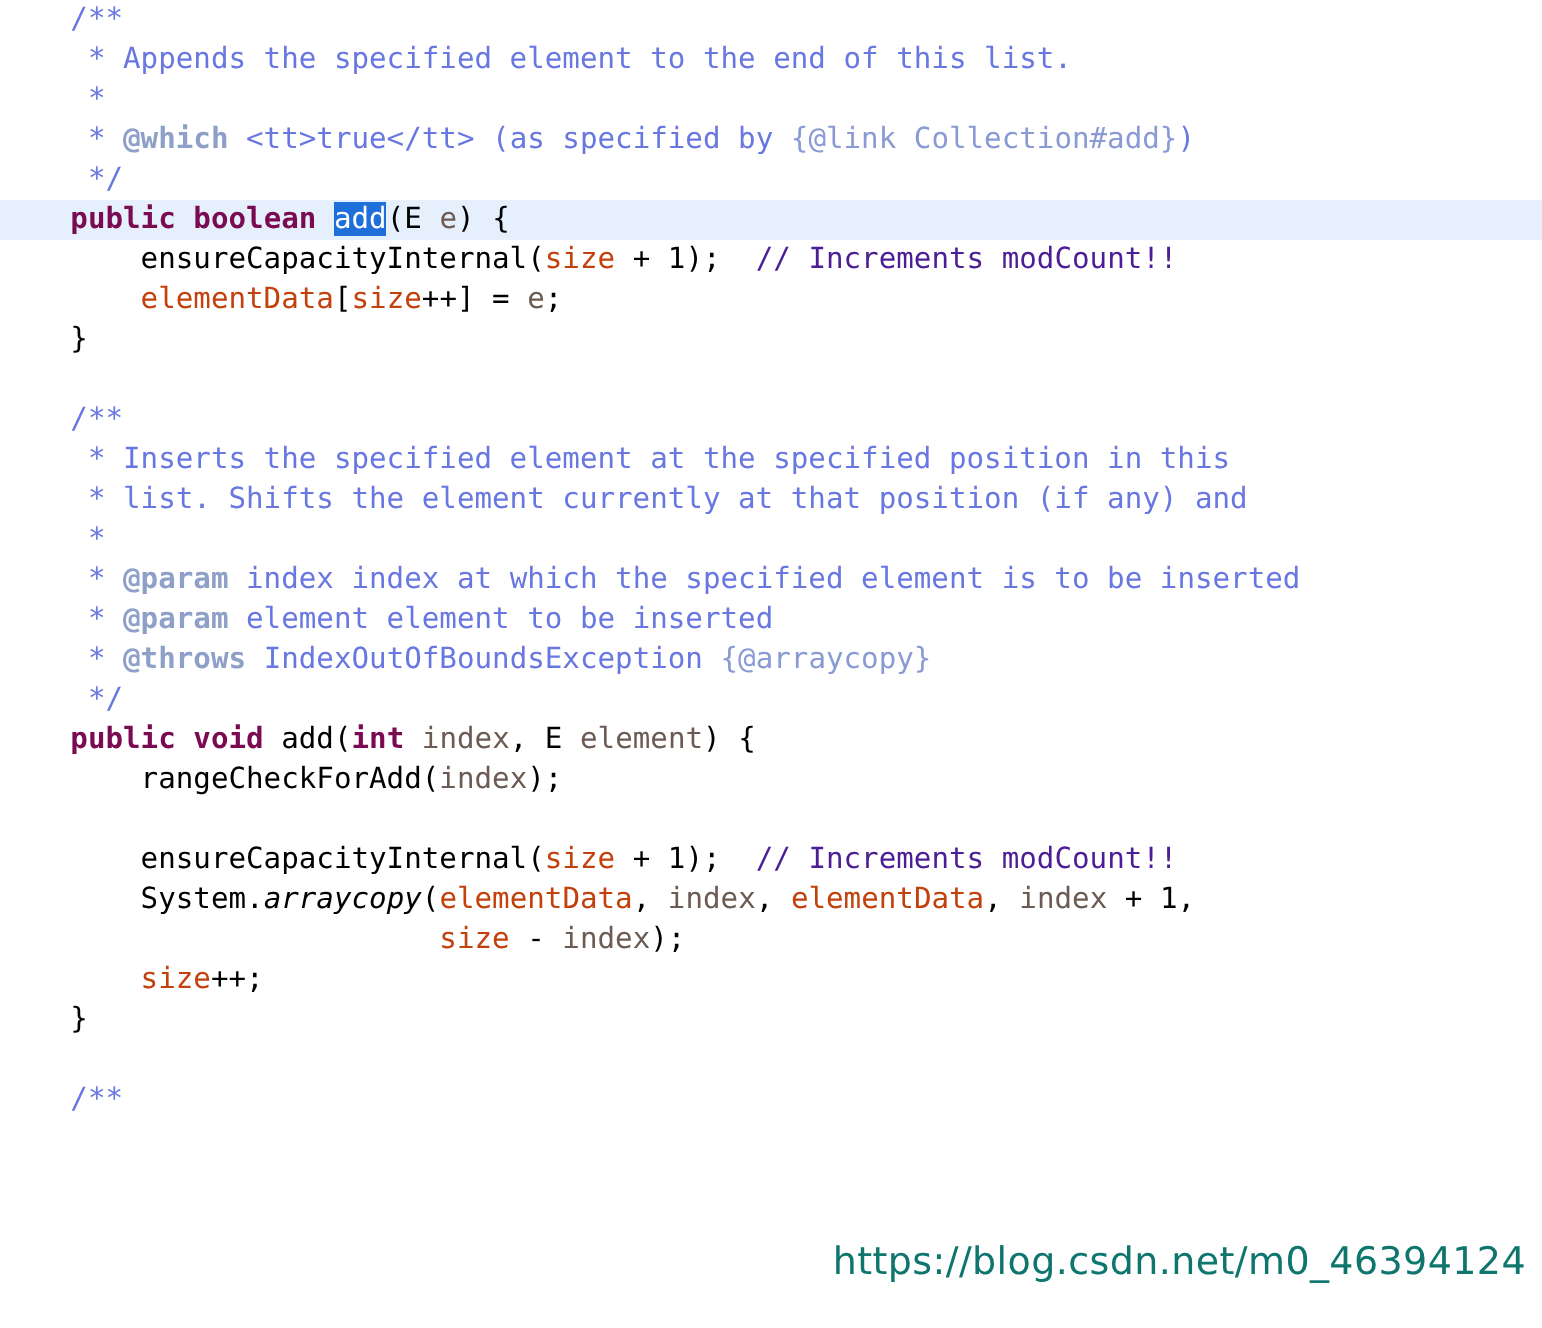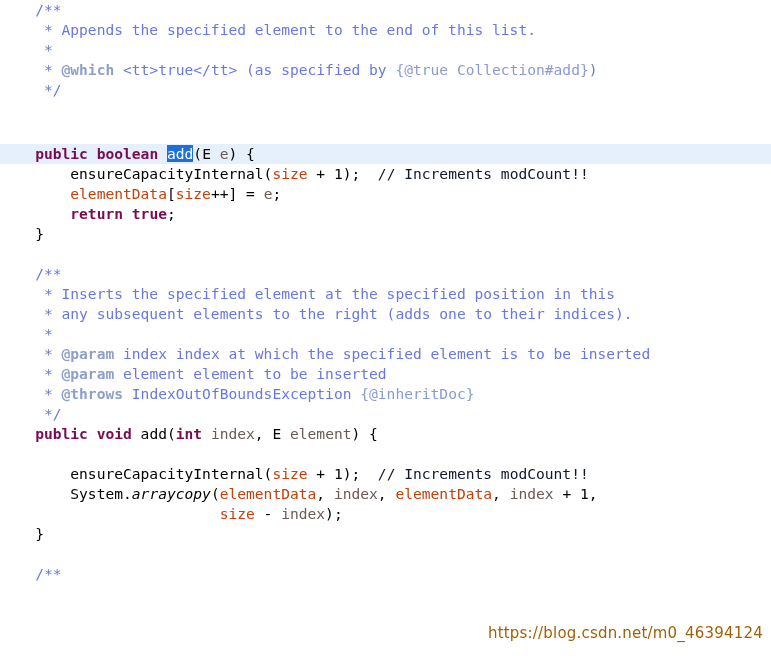--- a/index.html
+++ b/index.html
@@ -32,43 +32,42 @@
     height: 20px;
     line-height: 20px;
     font-size: 14.6px;
     white-space: pre;
     padding-left: 0;
     letter-spacing: 0px;
     color: #000000;
   }
   .line.current {
     background: #e6effc;
-    margin-top: 44px;
   }
   .ind {
     display: inline-block;
   }
   
   .kw   { color: #7a0b52; font-weight: bold; }
   .doc  { color: #6878e0; }
   .doct { color: #8ea0c8; font-weight: bold; }
   .doclink { color: #8a9ad4; }
-  .cmt  { color: #0f172a; }
+  .cmt  { color: #4c1d95; }
   .fld  { color: #c2410c; }
   .loc  { color: #6b5b53; }
   .plain { color: #000000; }
   .ital { font-style: italic; color: #000000; }
   .sel  { background: #1e6fd9; color: #ffffff; }
   .watermark {
     position: absolute;
     right: 8px;
     bottom: 22px;
     font-family: "DejaVu Sans", "Liberation Sans", sans-serif;
-    font-size: 15px;
-    color: #a16207;
+    font-size: 19px;
+    color: #0f766e;
     letter-spacing: 0.2px;
     pointer-events: none;
     user-select: none;
     white-space: nowrap;
   }
   .fade-bottom {
     position: absolute;
     left: 0;
     bottom: 0;
     width: 771px;
@@ -78,40 +77,41 @@
   }
 </style>
 </head>
 <body>
 
 <div id="editor">
   <div class="code-area">
       <div class="line"><span class="ind">    </span><span class="doc">/**</span></div>
       <div class="line"><span class="ind">     </span><span class="doc">* Appends the specified element to the end of this list.</span></div>
       <div class="line"><span class="ind">     </span><span class="doc">*</span></div>
-      <div class="line"><span class="ind">     </span><span class="doc">* </span><span class="doct">@which</span><span class="doc"> &lt;tt&gt;true&lt;/tt&gt; (as specified by </span><span class="doclink">{@true Collection#add}</span><span class="doc">)</span></div>
+      <div class="line"><span class="ind">     </span><span class="doc">* </span><span class="doct">@which</span><span class="doc"> &lt;tt&gt;true&lt;/tt&gt; (as specified by </span><span class="doclink">{@link Collection#add}</span><span class="doc">)</span></div>
       <div class="line"><span class="ind">     </span><span class="doc">*/</span></div>
       <div class="line current"><span class="ind">    </span><span class="kw">public</span><span class="plain"> </span><span class="kw">boolean</span><span class="plain"> </span><span class="sel">add</span><span class="plain">(E </span><span class="loc">e</span><span class="plain">) {</span></div>
       <div class="line"><span class="ind">        </span><span class="plain">ensureCapacityInternal(</span><span class="fld">size</span><span class="plain"> + 1);  </span><span class="cmt">// Increments modCount!!</span></div>
       <div class="line"><span class="ind">        </span><span class="fld">elementData</span><span class="plain">[</span><span class="fld">size</span><span class="plain">++] = </span><span class="loc">e</span><span class="plain">;</span></div>
-      <div class="line"><span class="ind">        </span><span class="kw">return</span><span class="plain"> </span><span class="kw">true</span><span class="plain">;</span></div>
       <div class="line"><span class="ind">    </span><span class="plain">}</span></div>
       <div class="line">&nbsp;</div>
       <div class="line"><span class="ind">    </span><span class="doc">/**</span></div>
       <div class="line"><span class="ind">     </span><span class="doc">* Inserts the specified element at the specified position in this</span></div>
-      <div class="line"><span class="ind">     </span><span class="doc">* any subsequent elements to the right (adds one to their indices).</span></div>
+      <div class="line"><span class="ind">     </span><span class="doc">* list. Shifts the element currently at that position (if any) and</span></div>
       <div class="line"><span class="ind">     </span><span class="doc">*</span></div>
       <div class="line"><span class="ind">     </span><span class="doc">* </span><span class="doct">@param</span><span class="doc"> index index at which the specified element is to be inserted</span></div>
       <div class="line"><span class="ind">     </span><span class="doc">* </span><span class="doct">@param</span><span class="doc"> element element to be inserted</span></div>
-      <div class="line"><span class="ind">     </span><span class="doc">* </span><span class="doct">@throws</span><span class="doc"> IndexOutOfBoundsException </span><span class="doclink">{@inheritDoc}</span></div>
+      <div class="line"><span class="ind">     </span><span class="doc">* </span><span class="doct">@throws</span><span class="doc"> IndexOutOfBoundsException </span><span class="doclink">{@arraycopy}</span></div>
       <div class="line"><span class="ind">     </span><span class="doc">*/</span></div>
       <div class="line"><span class="ind">    </span><span class="kw">public</span><span class="plain"> </span><span class="kw">void</span><span class="plain"> add(</span><span class="kw">int</span><span class="plain"> </span><span class="loc">index</span><span class="plain">, E </span><span class="loc">element</span><span class="plain">) {</span></div>
+      <div class="line"><span class="ind">        </span><span class="plain">rangeCheckForAdd(</span><span class="loc">index</span><span class="plain">);</span></div>
       <div class="line">&nbsp;</div>
       <div class="line"><span class="ind">        </span><span class="plain">ensureCapacityInternal(</span><span class="fld">size</span><span class="plain"> + 1);  </span><span class="cmt">// Increments modCount!!</span></div>
       <div class="line"><span class="ind">        </span><span class="plain">System.</span><span class="ital">arraycopy</span><span class="plain">(</span><span class="fld">elementData</span><span class="plain">, </span><span class="loc">index</span><span class="plain">, </span><span class="fld">elementData</span><span class="plain">, </span><span class="loc">index</span><span class="plain"> + 1,</span></div>
       <div class="line"><span class="ind">                         </span><span class="fld">size</span><span class="plain"> - </span><span class="loc">index</span><span class="plain">);</span></div>
+      <div class="line"><span class="ind">        </span><span class="fld">size</span><span class="plain">++;</span></div>
       <div class="line"><span class="ind">    </span><span class="plain">}</span></div>
       <div class="line">&nbsp;</div>
       <div class="line"><span class="ind">    </span><span class="doc">/**</span></div>
     </div>
   <div class="watermark">https://blog.csdn.net/m0_46394124</div>
   <div class="fade-bottom"></div>
 </div>
 
 </body></html>

